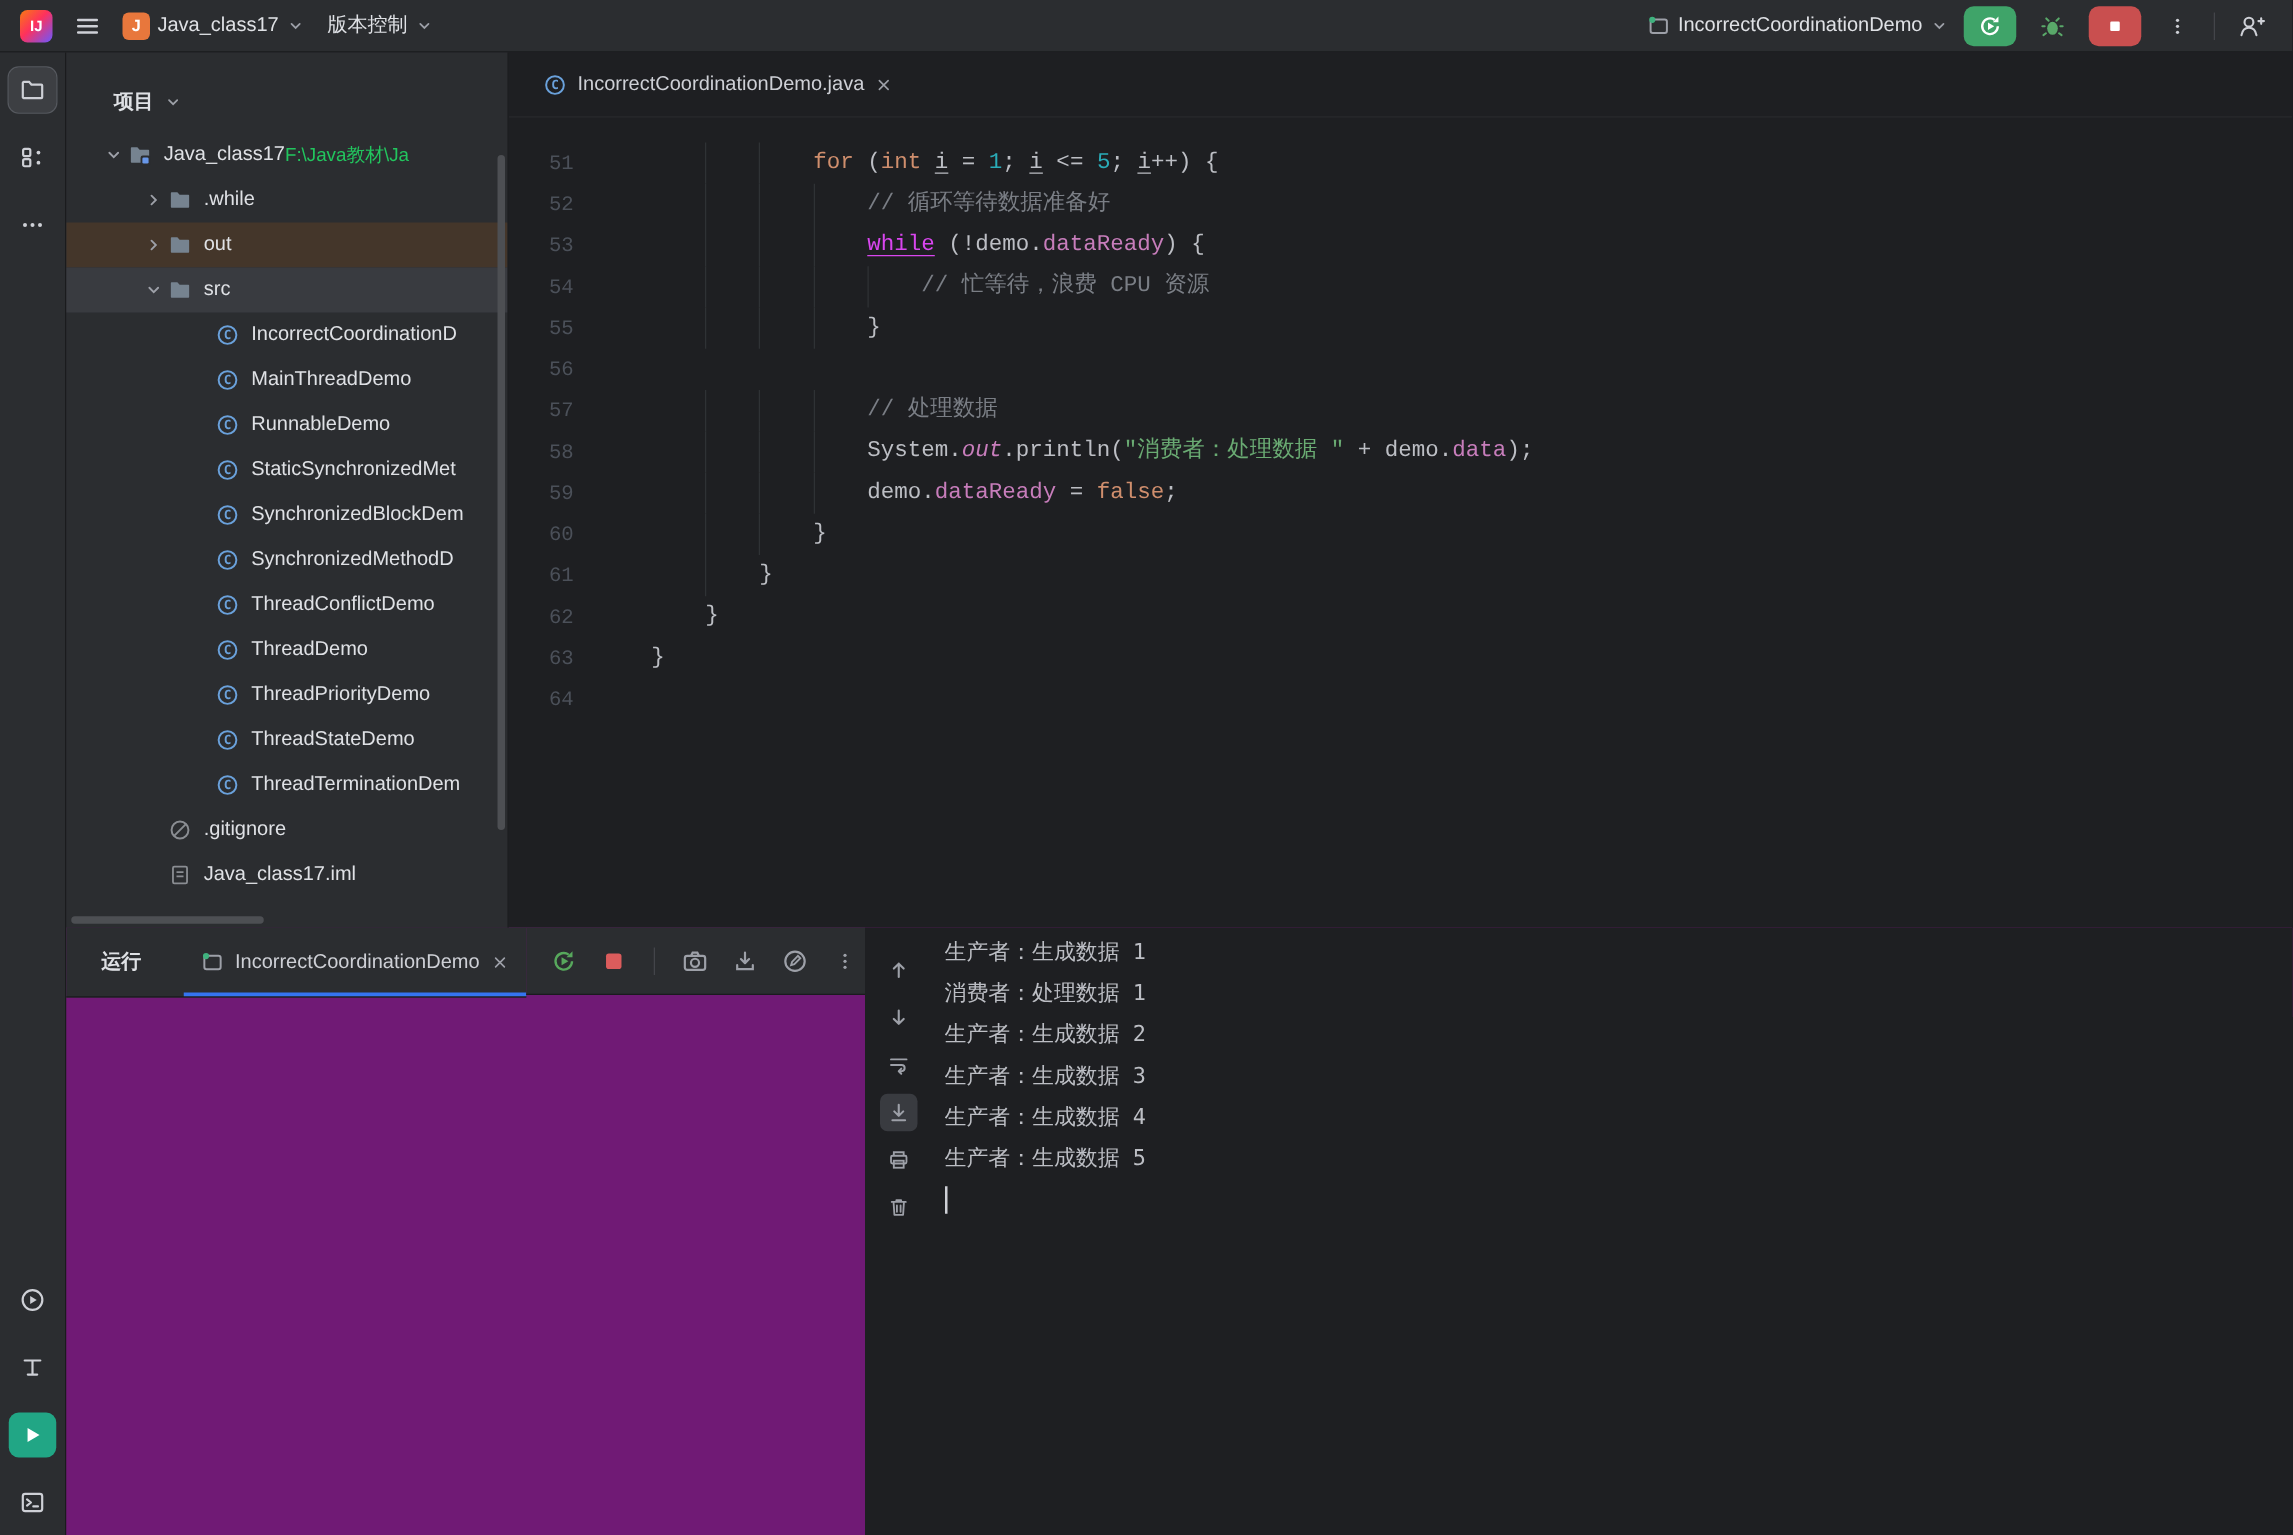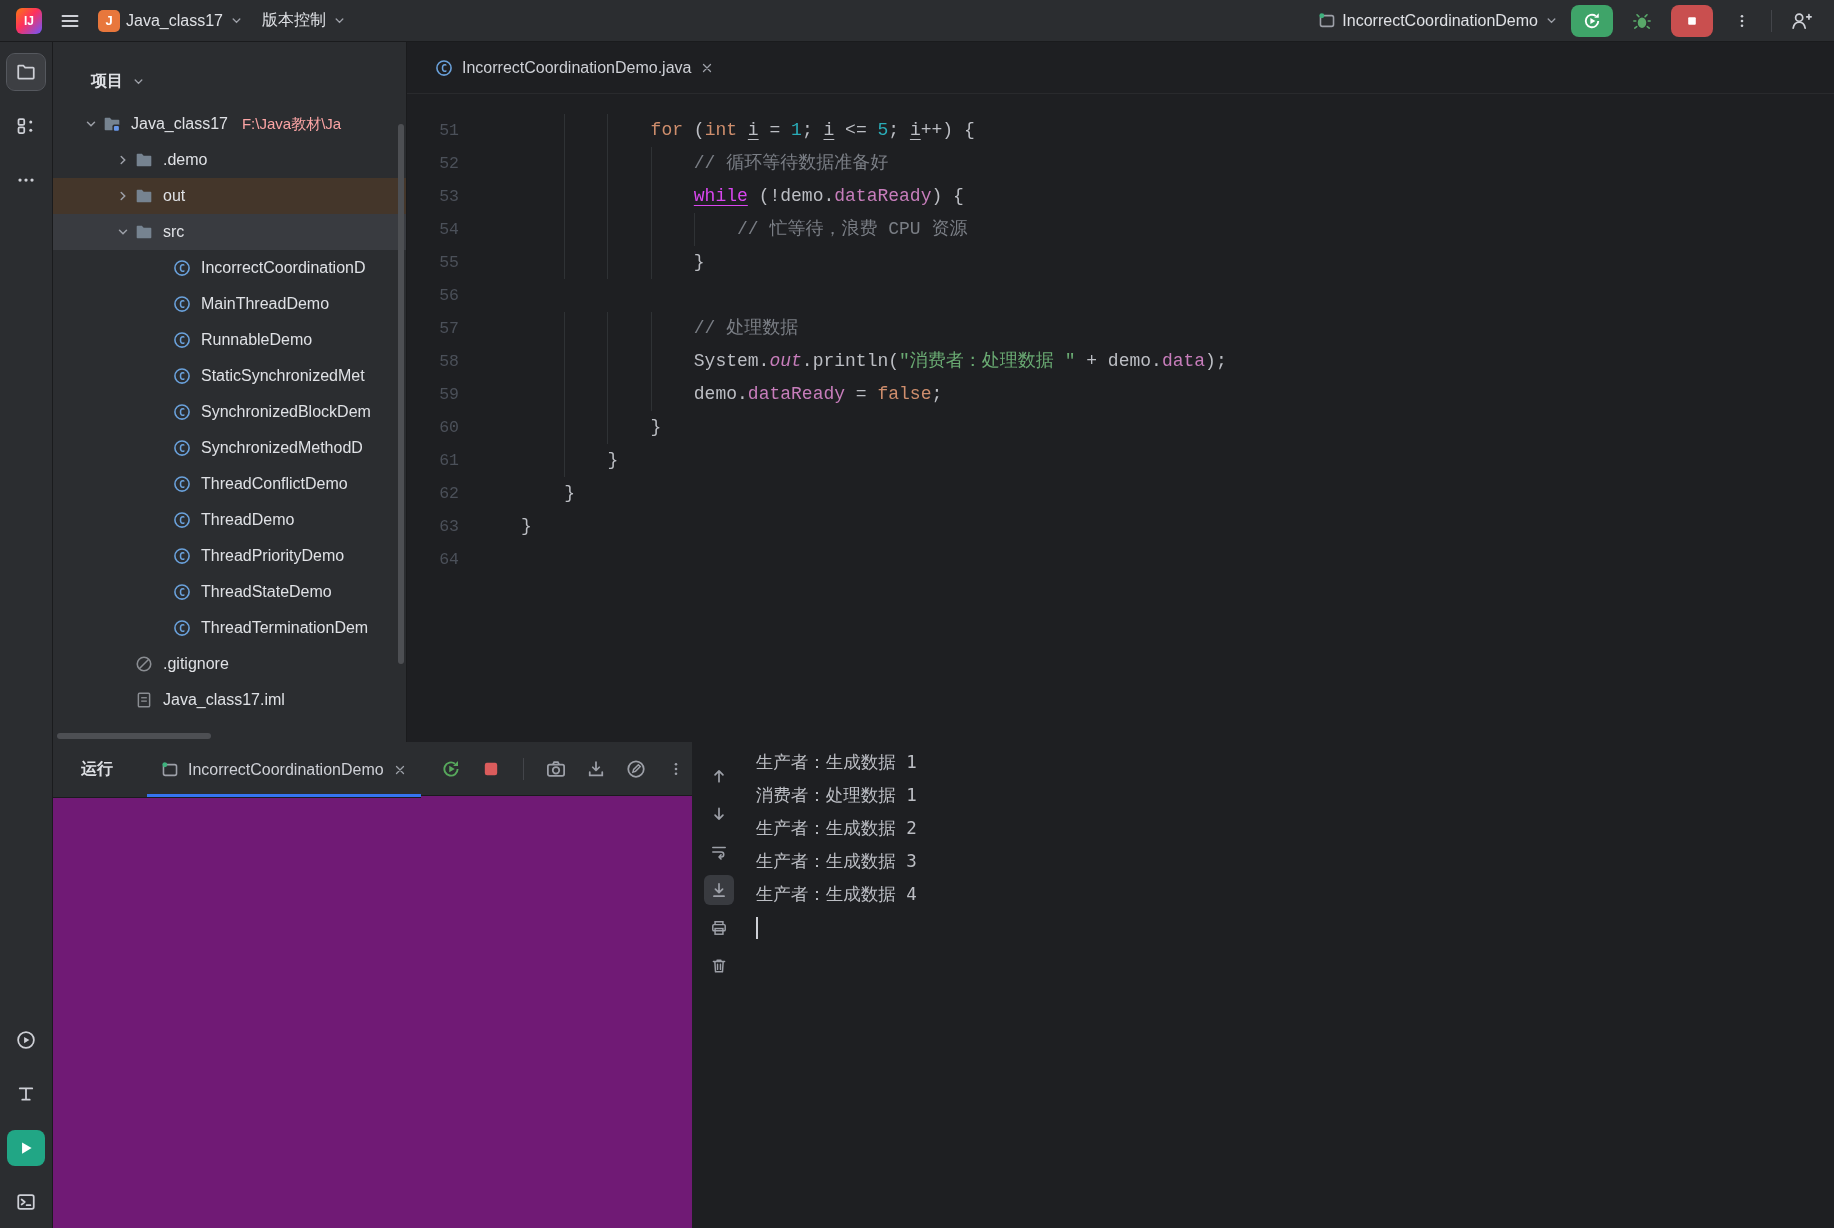--- a/index.html
+++ b/index.html
@@ -45,21 +45,21 @@
   .pp-title { font-size:16px; font-weight:700;margin-left:12px; }
   .tree-row { height:36px; display:flex; align-items:center; white-space:nowrap; font-size:16px; color:#dfe1e5; }
   .tree-row.selected { background:#393b40; }
   .tree-row.highlighted { background:#44362a; }
   .tree-row.lvl0 { padding-left:26px; }
   .tree-row.lvl1 { padding-left:58px; }
   .tree-row.lvl2 { padding-left:96px; }
   .chev { width:24px; flex:none; display:flex; align-items:center; justify-content:center; }
   .ticon { width:26px; flex:none; display:flex; align-items:center; justify-content:flex-start; }
   .tlabel { margin-left:2px; }
-  .tpath { margin-left:14px; color:#fca5a5; font-size:15px; }
+  .tpath { margin-left:0; color:#22c55e; font-size:15px; }
   .v-thumb { position:absolute; right:2px; top:82px; width:6px; height:540px; border-radius:3px; background:#4d4f53; }
   .h-thumb { position:absolute; left:4px; bottom:3px; height:6px; width:154px; border-radius:3px; background:#4d4f53; }
 
   
   .editor { flex:1; min-width:0; background:#1e1f22; display:flex; flex-direction:column; }
   .tabbar { height:52px; flex:none; display:flex; align-items:center; border-bottom:1px solid rgba(255,255,255,0.05); }
   .ed-tab { height:100%; display:flex; align-items:center; gap:9px; padding:0 16px; margin-left:12px; }
   .tab-label { font-size:16px; color:#ced0d6; }
   .code-area { flex:1; padding-top:20px; overflow:hidden;
                font-family:Liberation Mono, monospace; font-size:18px; }
@@ -292,21 +292,21 @@
                 <span class="chev">
                   <svg width="16" height="16" viewBox="0 0 16 16">
                     <path d="M6.2 4.5L9.7 8l-3.5 3.5" stroke="#9da0a8" stroke-width="1.5" fill="none" stroke-linecap="round"></path>
                   </svg>
                 </span>
                 <span class="ticon">
                   <svg width="18" height="18" viewBox="0 0 16 16">
                     <path d="M1.5 3.2c0-.4.3-.7.7-.7h3.6c.2 0 .4.1.5.2l1.4 1.5h6.1c.4 0 .7.3.7.7v7.9c0 .4-.3.7-.7.7H2.2c-.4 0-.7-.3-.7-.7V3.2z" fill="#768390"></path>
                   </svg>
                 </span>
-                <span class="tlabel">.demo</span>
+                <span class="tlabel">.while</span>
               </div>
               <div class="tree-row lvl1 highlighted">
                 <span class="chev">
                   <svg width="16" height="16" viewBox="0 0 16 16">
                     <path d="M6.2 4.5L9.7 8l-3.5 3.5" stroke="#9da0a8" stroke-width="1.5" fill="none" stroke-linecap="round"></path>
                   </svg>
                 </span>
                 <span class="ticon">
                   <svg width="18" height="18" viewBox="0 0 16 16">
                     <path d="M1.5 3.2c0-.4.3-.7.7-.7h3.6c.2 0 .4.1.5.2l1.4 1.5h6.1c.4 0 .7.3.7.7v7.9c0 .4-.3.7-.7.7H2.2c-.4 0-.7-.3-.7-.7V3.2z" fill="#768390"></path>
@@ -617,19 +617,20 @@
                   </svg>
                 </span>
               </div>
             </div>
           <div class="console-out">
               <div class="cline">生产者：生成数据 1</div>
               <div class="cline">消费者：处理数据 1</div>
               <div class="cline">生产者：生成数据 2</div>
               <div class="cline">生产者：生成数据 3</div>
               <div class="cline">生产者：生成数据 4</div>
+              <div class="cline">生产者：生成数据 5</div>
               <div class="cline"><span class="caret"></span></div>
             </div>
         </div>
       </section>
     </div>
   </div>
 </div>
 
 </body></html>

